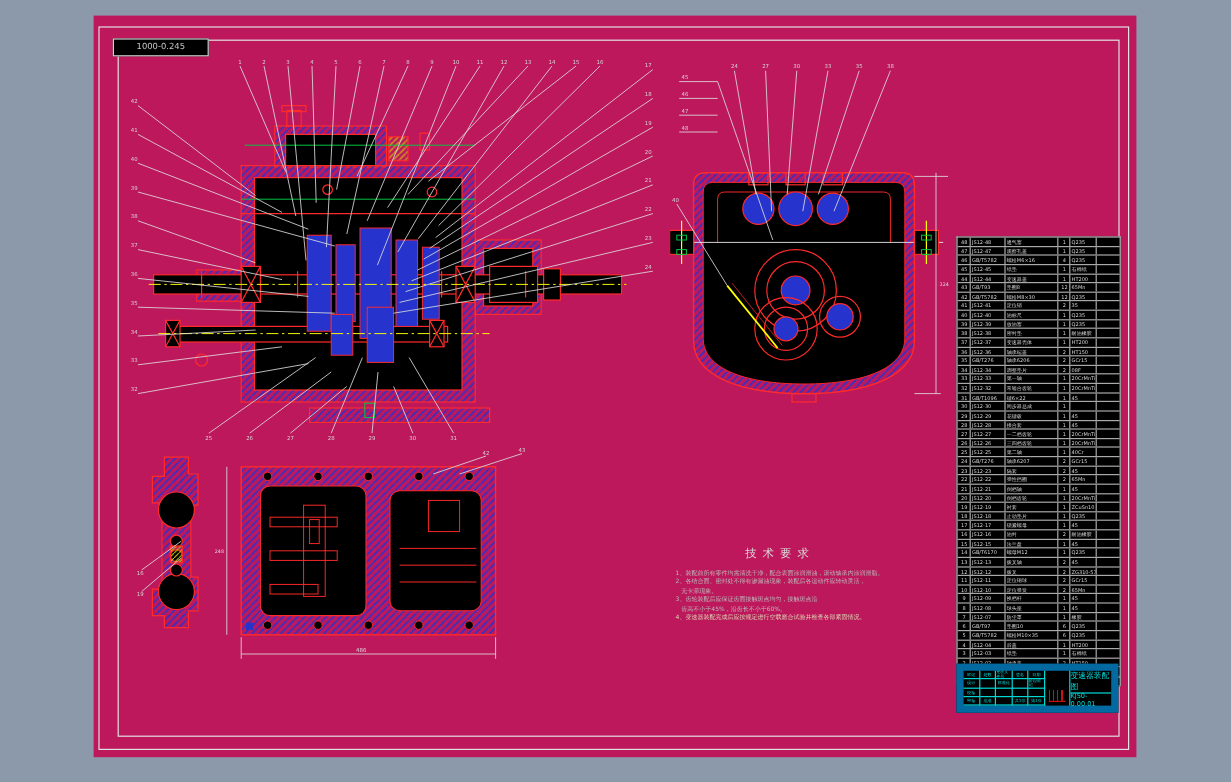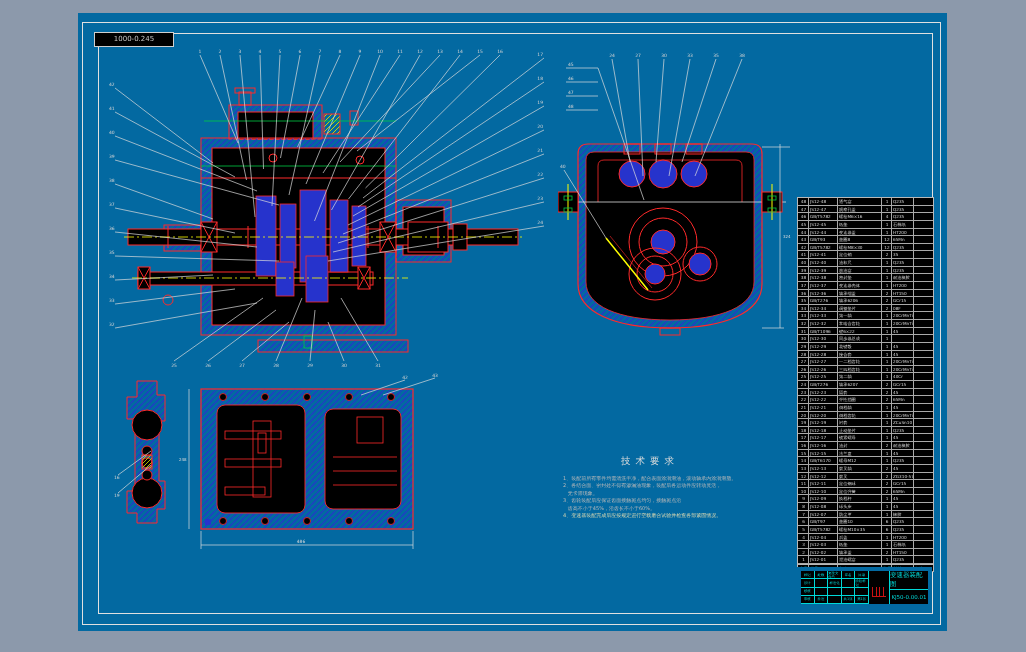--- a/index.html
+++ b/index.html
@@ -1,18 +1,18 @@
 <!DOCTYPE html>
 <html><head>
 <meta charset="utf-8">
 <style>
   html,body{margin:0;padding:0;}
   .page{position:relative;width:1026px;height:652px;background:#8c99ab;overflow:hidden;
         font-family:"DejaVu Sans",sans-serif;}
-  .canvas{position:absolute;left:78px;top:13px;width:869px;height:618px;background:#0369a1;}
+  .canvas{position:absolute;left:78px;top:13px;width:869px;height:618px;background:#be185d;}
   .frame-outer{position:absolute;left:4px;top:9px;width:857px;height:601px;border:1px solid #e0e0e0;}
   .frame-inner{position:absolute;left:20px;top:20px;width:833px;height:579px;border:1px solid #e0e0e0;}
   .scale-box{position:absolute;left:16px;top:19px;width:78px;height:13px;border:1px solid #cfcfcf;
              background:#000;color:#c8c8c8;font-size:7px;line-height:13px;text-align:center;}
   .view{position:absolute;}
   .mainview{left:30px;top:35px;}
   .endview{left:480px;top:39px;}
   .bottomview{left:35px;top:360px;}
   .tech{position:absolute;left:485px;top:430px;width:240px;color:#b9b9b9;}
   .tech h3{margin:12px 0 7px 58px;font-size:9.5px;font-weight:normal;color:#dcdcdc;letter-spacing:5px;}
@@ -21,21 +21,21 @@
   .ptable{position:absolute;left:719px;top:184px;width:135px;background:#000;
           border-left:1px solid #b9b9b9;border-right:1px solid #b9b9b9;border-top:1px solid #b9b9b9;}
   .prow{display:flex;height:7.64px;border-bottom:0.5px solid #a9a9a9;box-sizing:border-box;}
   .prow.hdr{height:8px;border-top:1px solid #b9b9b9;}
   .prow.hdr .pcell{color:#00d8d8;}
   .pcell{font-size:4.2px;line-height:7.4px;color:#d4d4d4;overflow:hidden;white-space:nowrap;
          border-right:0.5px solid #a9a9a9;box-sizing:border-box;padding-left:1px;flex:none;}
   .pcell:last-child{border-right:none;}
   .c0{width:11px;text-align:center;} .c1{width:29px;} .c2{width:44px;} .c3{width:10px;text-align:center;}
   .c4{width:22px;} .c5{width:18px;}
-  .tblock{position:absolute;left:719px;top:554px;width:135px;height:41px;border:4px solid #0369a1;
+  .tblock{position:absolute;left:719px;top:540px;width:135px;height:41px;border:6px solid #0369a1;
           box-sizing:border-box;display:flex;background:#000;}
   .tb-left{width:68px;display:grid;grid-template-columns:repeat(5,1fr);grid-template-rows:repeat(4,1fr);}
   .tb-cell{border-right:0.5px solid #00d8d8;border-bottom:0.5px solid #00d8d8;font-size:3.4px;
            color:#00d8d8;overflow:hidden;display:flex;align-items:center;justify-content:center;}
   .tb-mid{width:20px;border-right:1px solid #00d8d8;position:relative;}
   .rev-marks{position:absolute;left:3px;top:16px;width:14px;height:9px;
              background:repeating-linear-gradient(90deg,#cc1111 0 1px,transparent 1px 3.5px);
              border-bottom:1px solid #cc1111;}
   .tb-right{flex:1;display:flex;flex-direction:column;}
   .tb-title{flex:1.15;border-bottom:0.5px solid #00d8d8;color:#00d8d8;font-size:6.5px;

